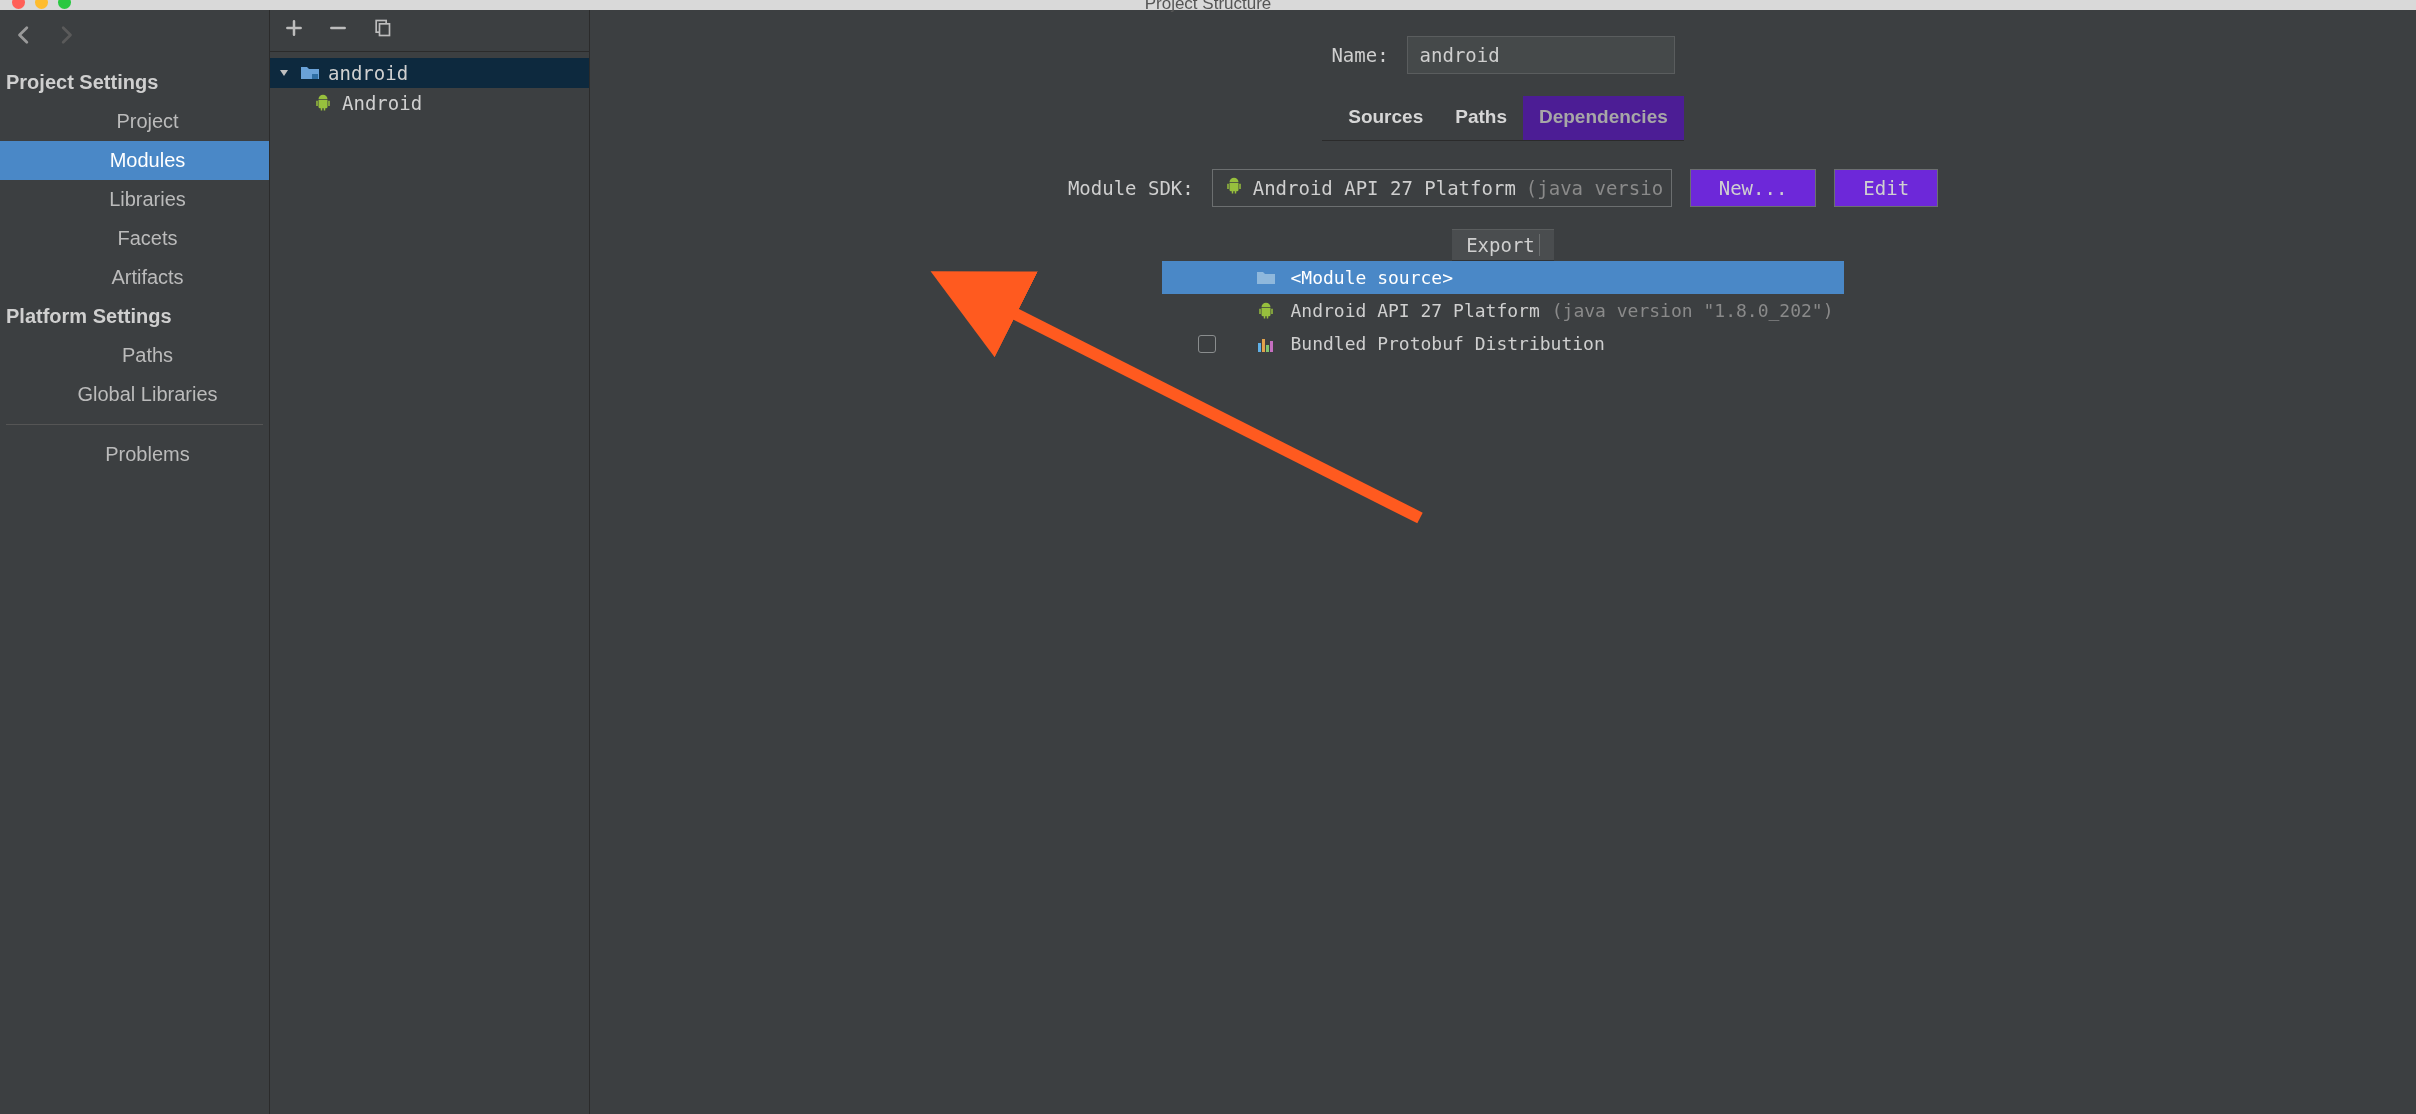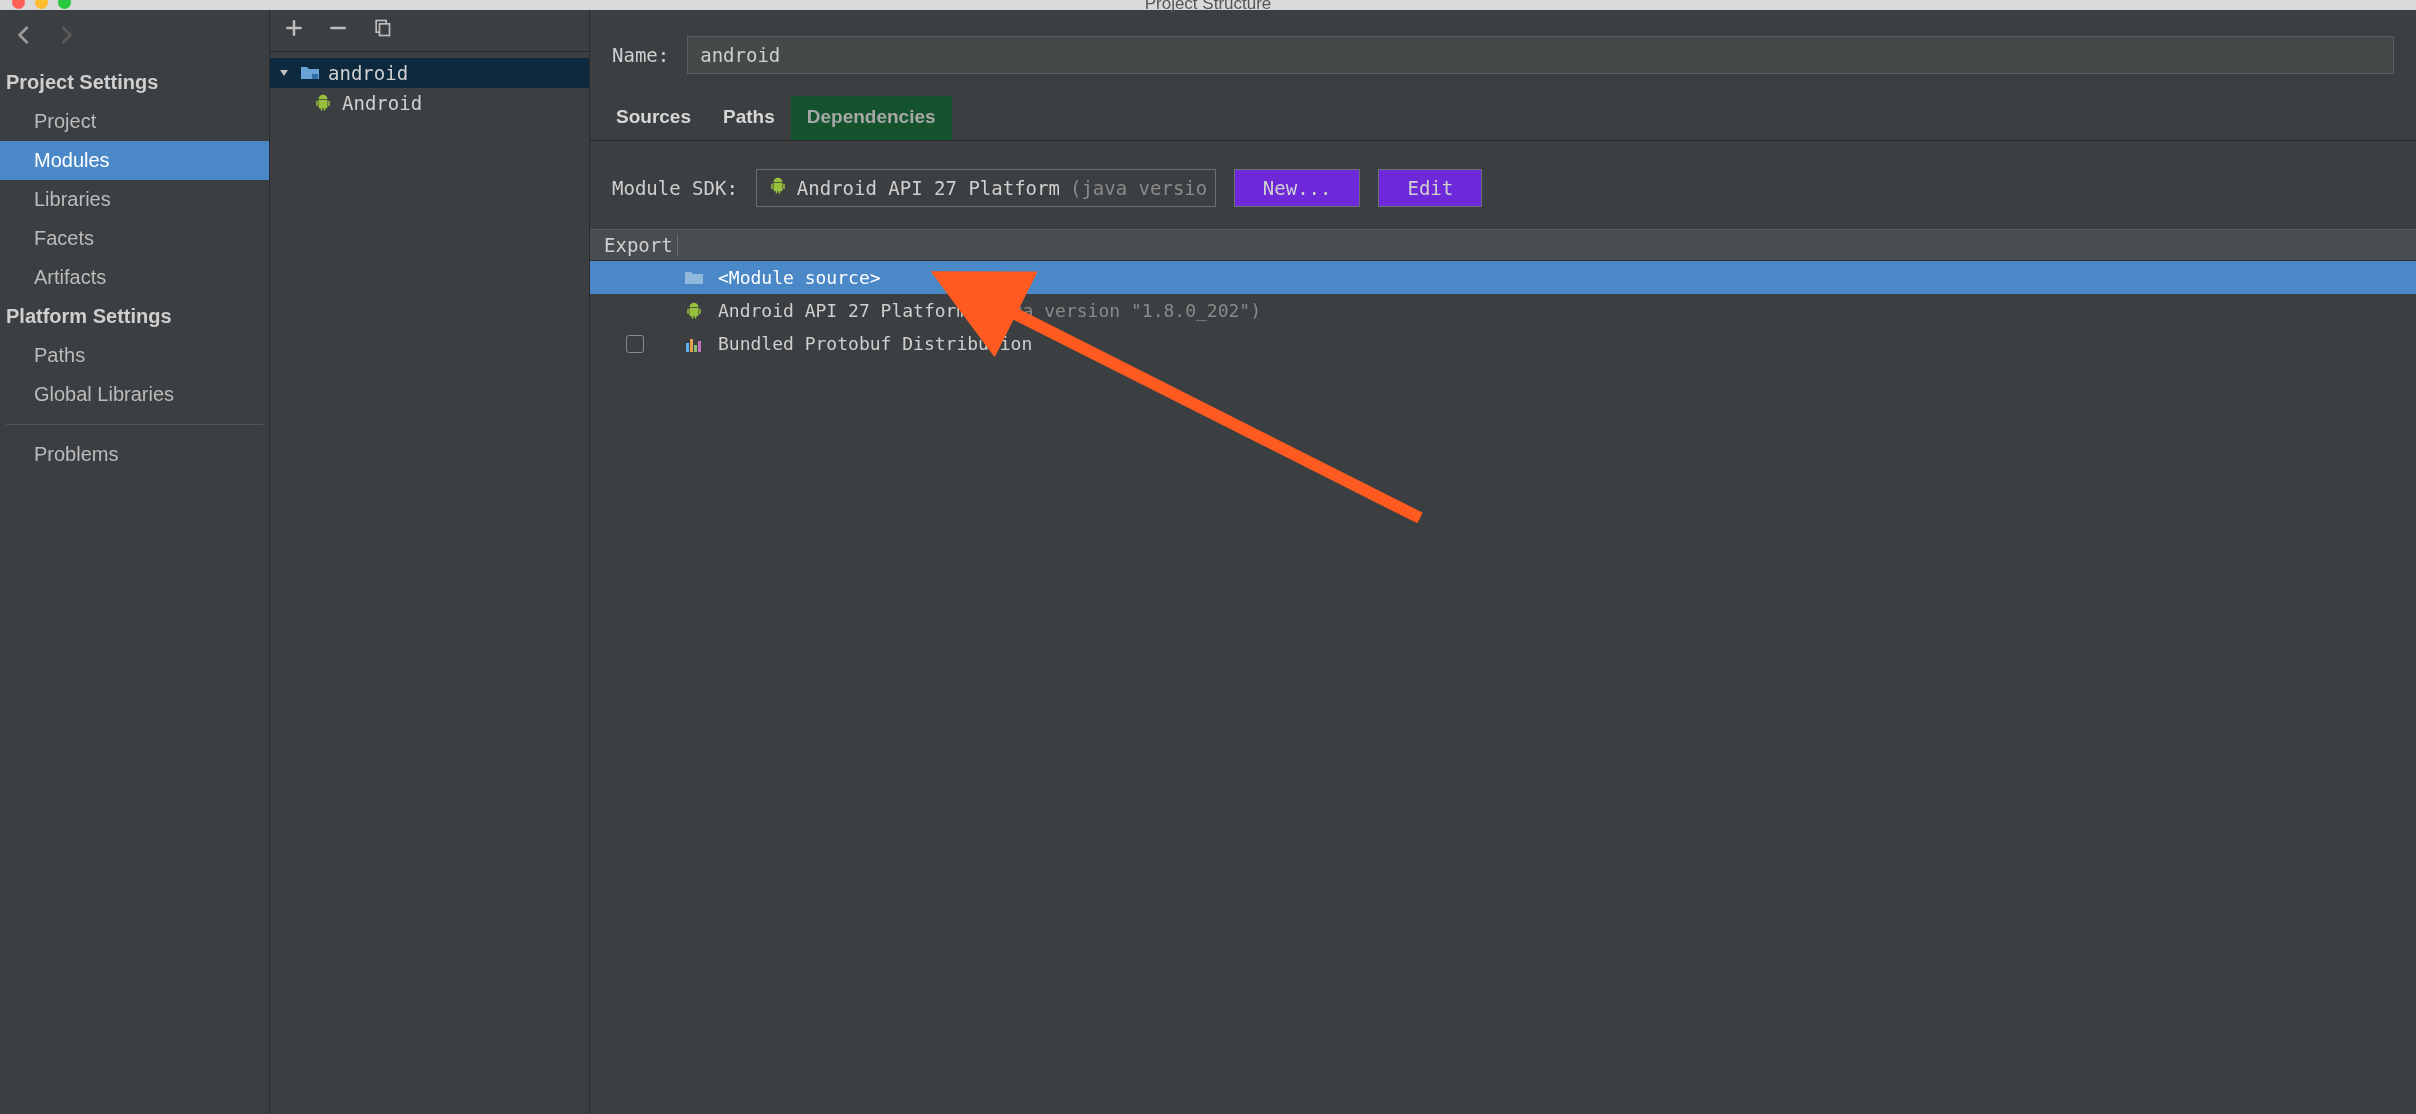--- a/index.html
+++ b/index.html
@@ -69,20 +69,21 @@
     color: #cfcfcf;
     font-weight: 600;
     padding: 8px 6px 8px 6px;
     font-size: 20px;
   }
   .side-item {
     padding: 8px 8px 8px 34px;
     color: #bbbbbb;
     font-size: 20px;
     cursor: default;
+    text-align: center;
   }
   .side-item.selected {
     background: #4a88c7;
     color: #ffffff;
   }
   .side-sep {
     height: 1px;
     background: #555;
     margin: 10px 6px;
   }
@@ -119,20 +120,21 @@
   .tree-row .disclosure { width: 14px; display:flex; }
   .tree-row .icon { width: 20px; height: 16px; display:flex; align-items:center; }
   .tree-child { padding-left: 44px; }
 
   
   .detail {
     flex: 1;
     display: flex;
     flex-direction: column;
     min-width: 0;
+    align-items: center;
   }
   .name-row {
     display: flex;
     align-items: center;
     gap: 18px;
     padding: 26px 22px 22px 22px;
   }
   .name-row label {
     font-family: Menlo, Consolas, monospace;
     color: #cfcfcf;
@@ -155,21 +157,21 @@
     padding-left: 10px;
   }
   .tab {
     padding: 10px 16px 12px 16px;
     color: #d6d6d6;
     font-weight: 600;
     font-size: 19px;
     background: transparent;
   }
   .tab.active {
-    background: #14532d;
+    background: #4c1d95;
     color: #a7a7a7;
   }
 
   .sdk-row {
     display: flex;
     align-items: center;
     gap: 18px;
     padding: 28px 22px 22px 22px;
     font-family: Menlo, Consolas, monospace;
   }

